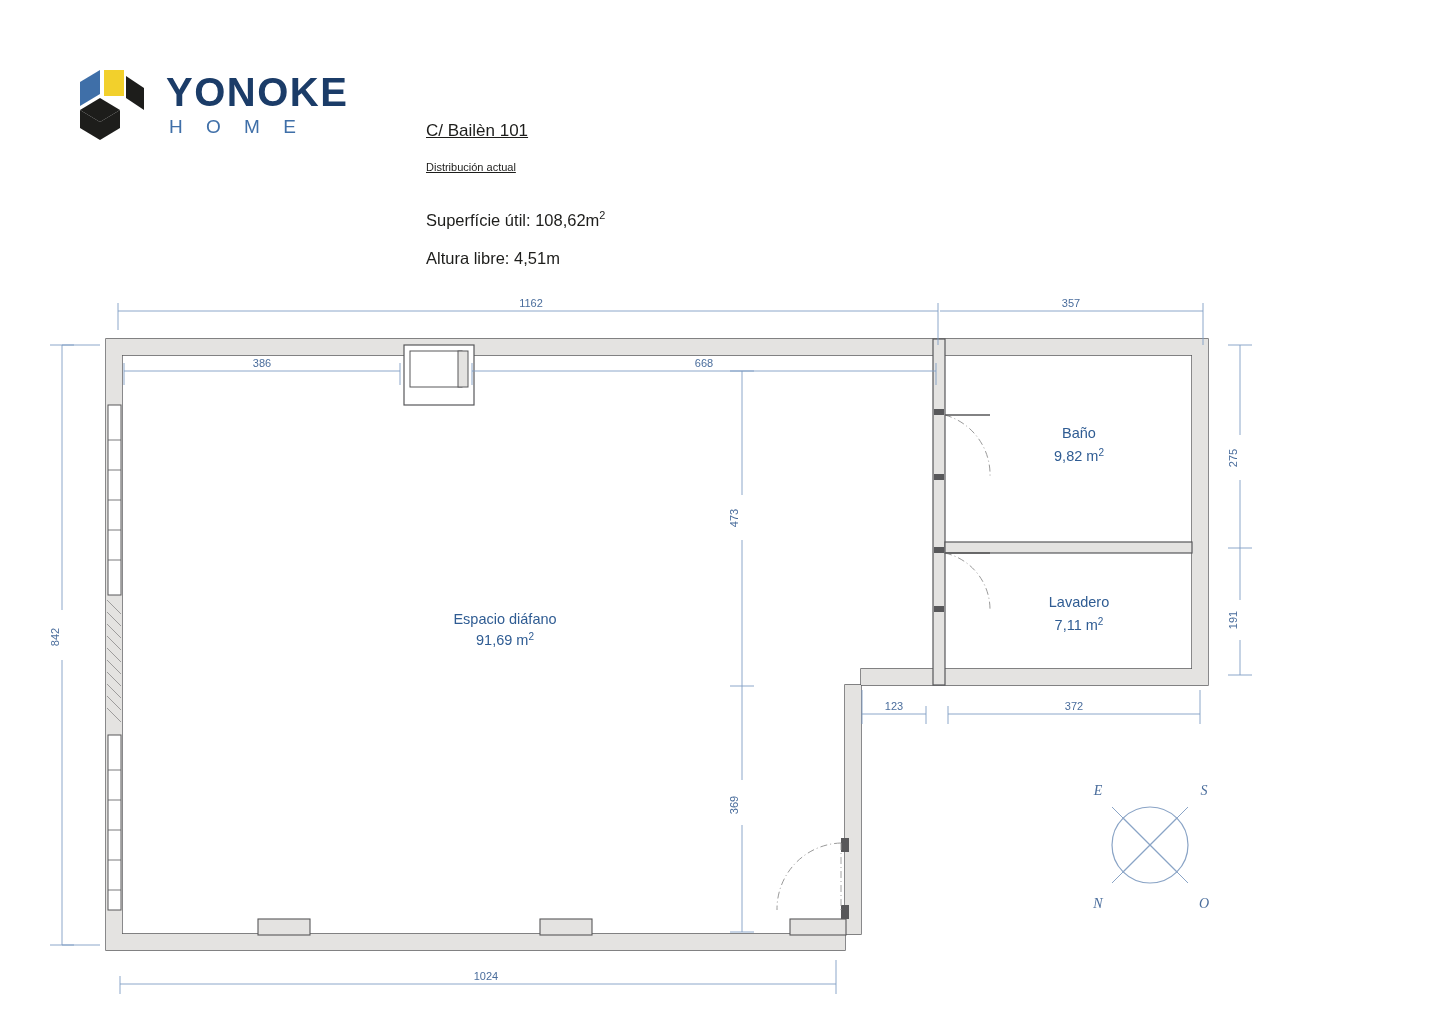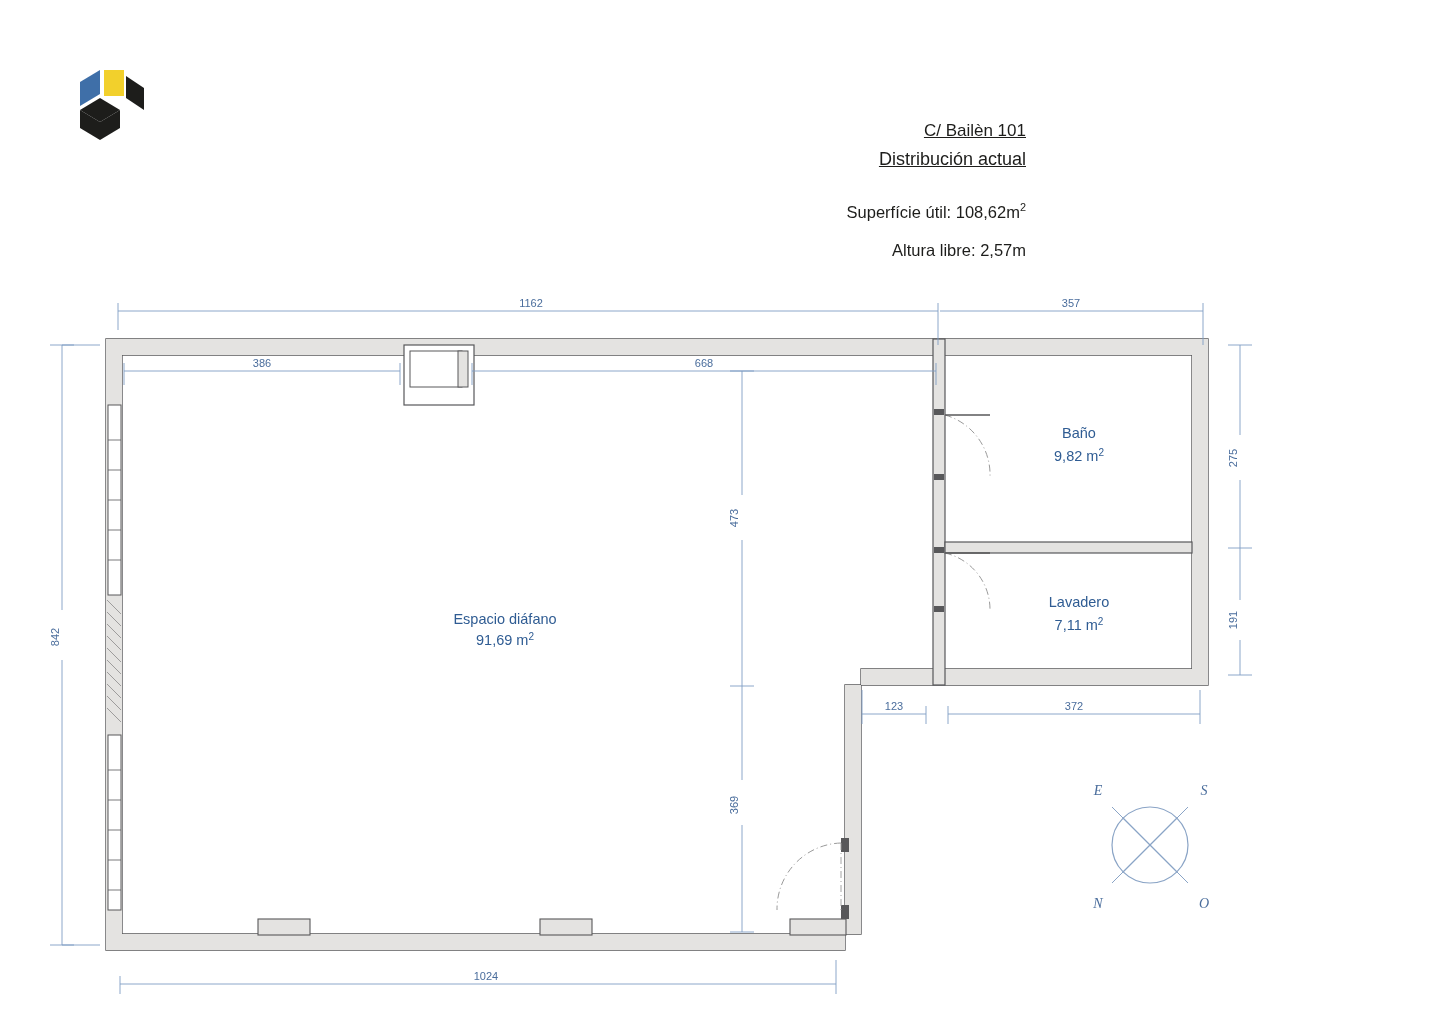--- a/index.html
+++ b/index.html
@@ -53,32 +53,33 @@
     line-height: 26px;
     padding-left: 3px;
   }
 
   
   #titleblock {
     position: absolute;
     left: 426px;
     top: 118px;
     width: 600px;
-    text-align: right;
+    text-align: left;
     color: #1d1d1b;
   }
   .t-line1 {
     font-size: 17px;
     text-decoration: underline;
     line-height: 26px;
   }
   .t-line2 {
-    font-size: 18px;
+    font-size: 11px;
     text-decoration: underline;
     line-height: 30px;
+    margin-top: 8px;
   }
   .t-spacer { height: 14px; }
   .t-metric {
     font-size: 16.5px;
     line-height: 38px;
   }
   sup { font-size: 0.66em; }
 
   
   #plan {
@@ -114,28 +115,32 @@
     <div id="logo-mark">
       <svg width="76" height="76" viewBox="0 0 76 76">
         <polygon points="6,16 26,4 26,28 6,40" fill="#3f6fa8"></polygon>
         <polygon points="30,4 50,4 50,30 30,30" fill="#f2d02c"></polygon>
         <polygon points="6,44 26,32 46,44 26,56" fill="#1d1d1b"></polygon>
         <polygon points="6,44 6,62 26,74 26,56" fill="#1d1d1b"></polygon>
         <polygon points="46,44 46,62 26,74 26,56" fill="#1d1d1b"></polygon>
         <polygon points="52,10 70,22 70,44 52,32" fill="#1d1d1b"></polygon>
       </svg>
     </div>
+    <div id="logo-text">
+      <div class="logo-word">YONOKE</div>
+      <div class="logo-sub">H O M E</div>
+    </div>
   </div>
 
   <div id="titleblock">
     <div class="t-line1">C/ Bailèn 101</div>
     <div class="t-line2">Distribución actual</div>
     <div class="t-spacer"></div>
     <div class="t-metric">Superfície útil: 108,62m<sup>2</sup></div>
-    <div class="t-metric">Altura libre: 2,57m</div>
+    <div class="t-metric">Altura libre: 4,51m</div>
   </div>
 
   <svg id="plan" viewBox="0 0 1452 1025">
 
     <g>
 
       <path d="M106,339 L1208,339 L1208,685 L845,685 L845,925 L845,950 L106,950 Z" fill="none" stroke="#58585a" stroke-width="1.4"></path>
       <path d="M122,355 L1192,355 L1192,669 L861,669 L861,934 L122,934 Z" fill="none" stroke="#58585a" stroke-width="1.4"></path>
 
       <path d="M106,339 L1208,339 L1208,685 L845,685 L845,950 L106,950 Z

